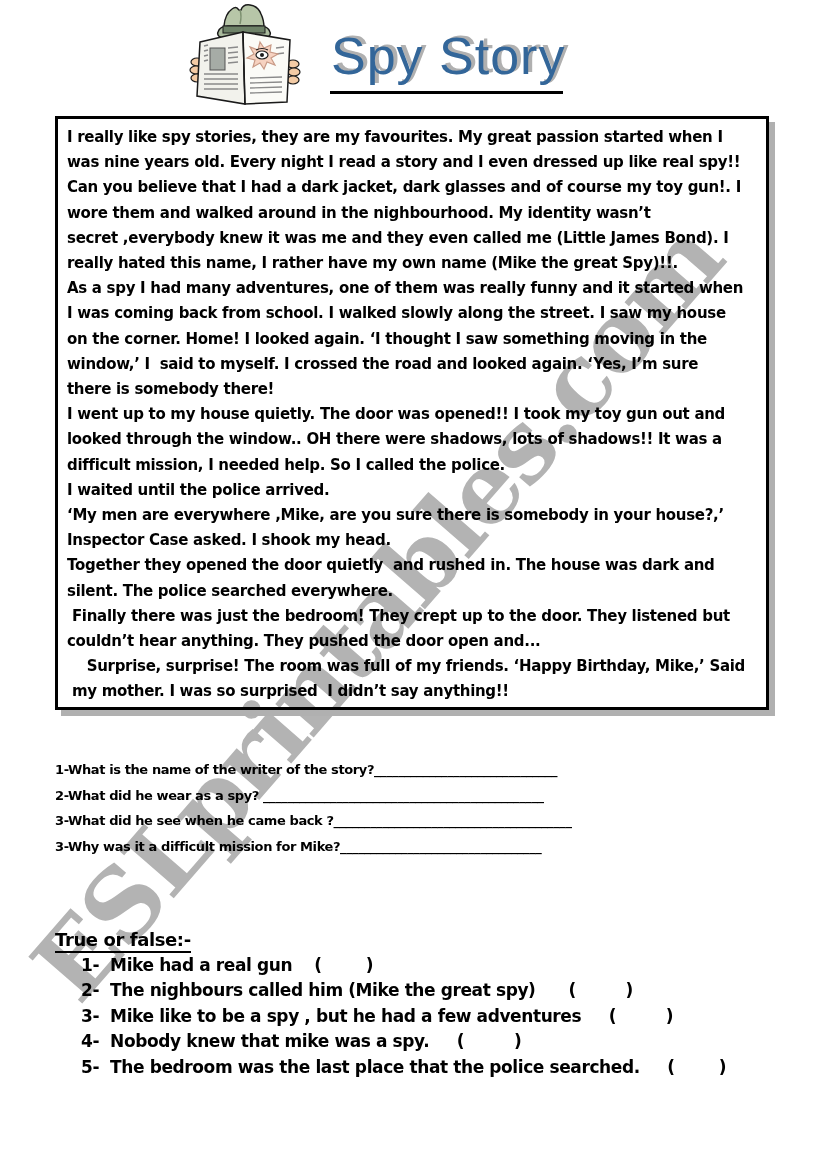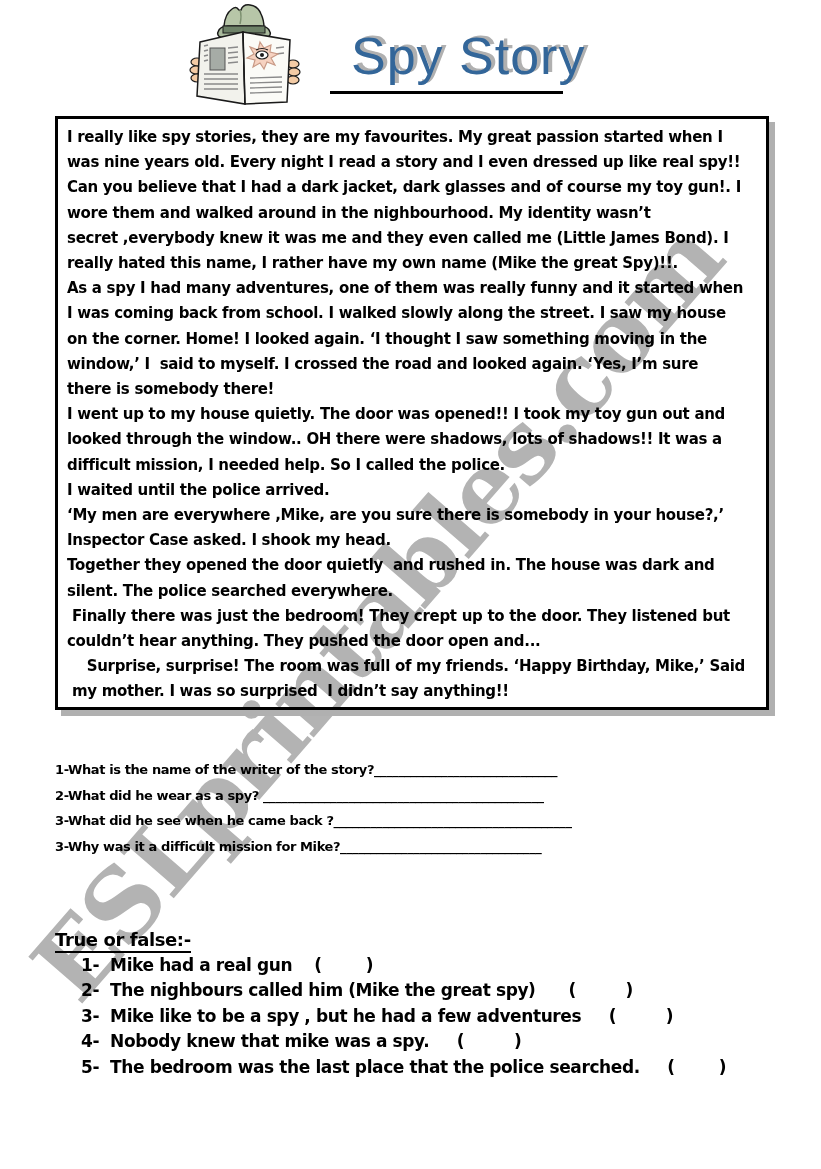--- a/index.html
+++ b/index.html
@@ -28,21 +28,20 @@
   
   .clipart{position:absolute;left:188px;top:2px;z-index:1;}
   .title{
     position:absolute;left:331px;top:28px;z-index:1;
     font-family:"Liberation Sans",sans-serif;
     font-size:52px;line-height:56px;
     letter-spacing:1px;
     color:#336699;
     text-shadow:4px -2px 0 #b0b0b0;
     white-space:nowrap;
-    margin-left:20px;
   }
   .title-underline{
     position:absolute;left:330px;top:91px;width:233px;height:3px;
     background:#000;z-index:1;
   }
   
   .story-box{
     position:absolute;left:55px;top:116px;
     width:714px;height:594px;
     box-sizing:border-box;

